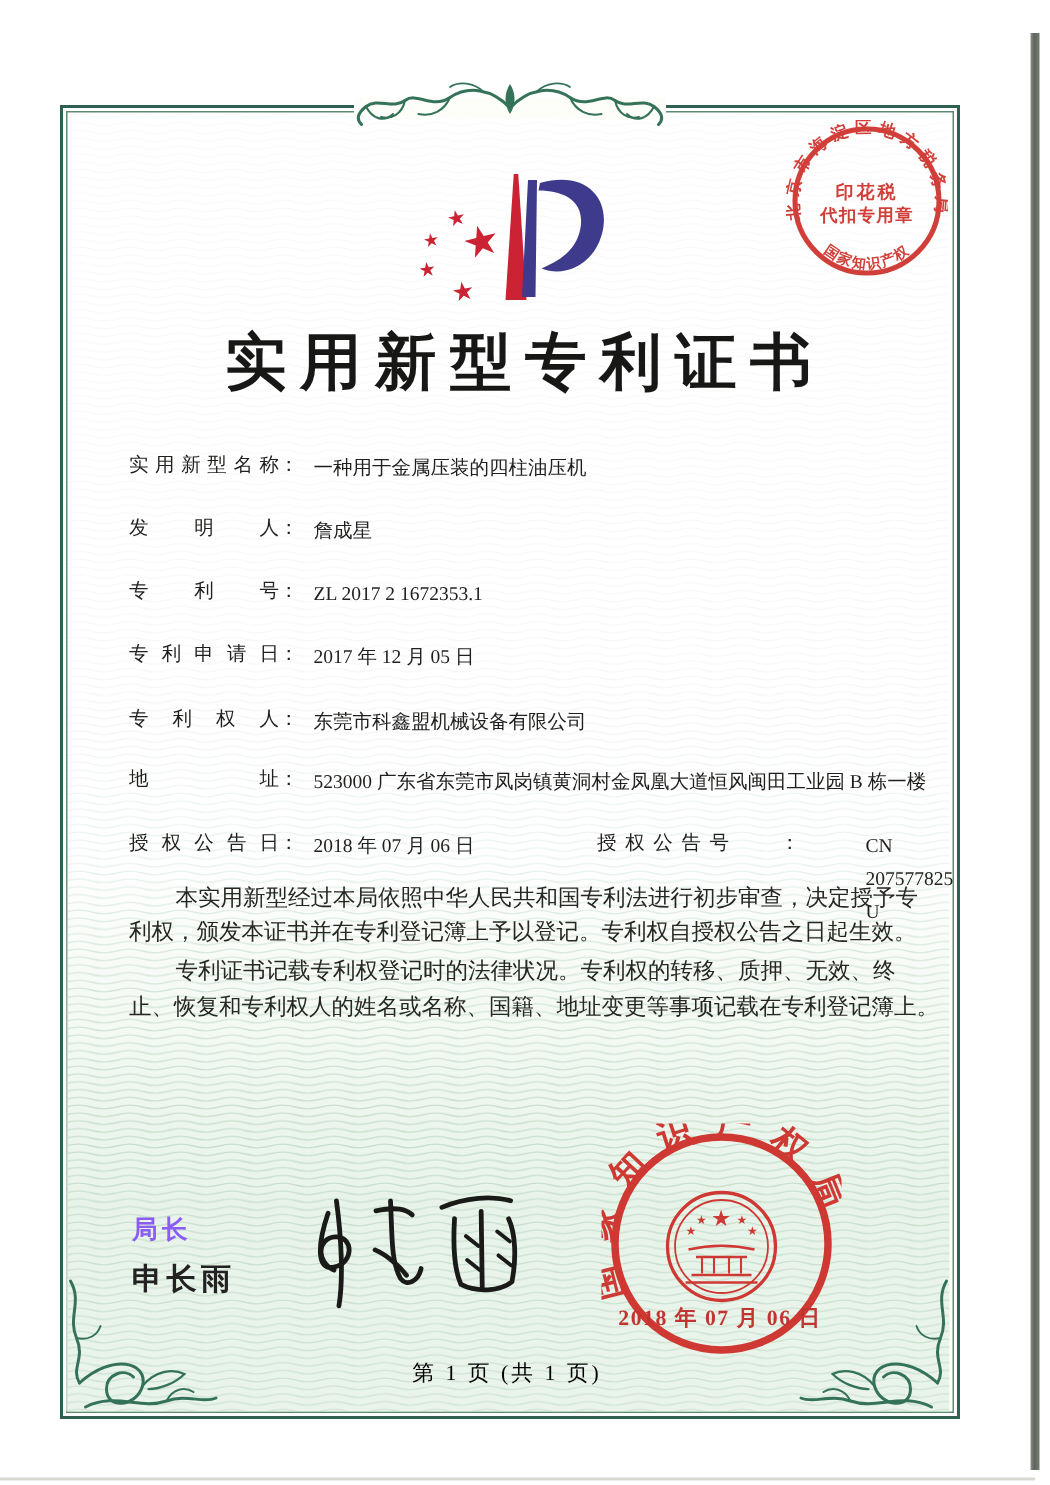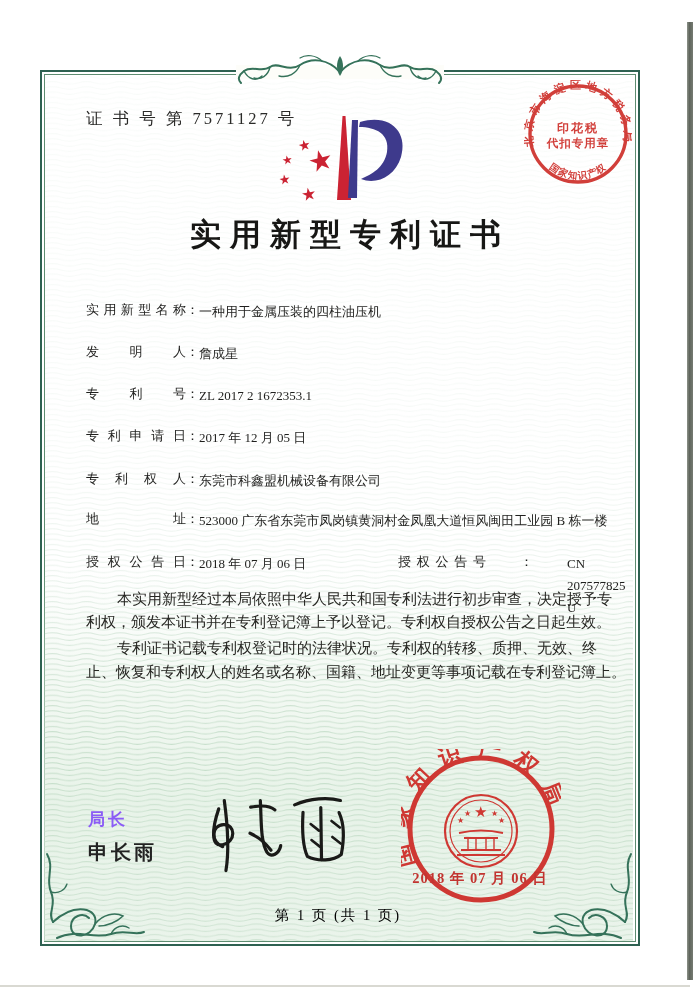--- a/index.html
+++ b/index.html
@@ -17,27 +17,27 @@
 
   .guilloche-box{position:absolute;left:44px;top:75px;width:589px;height:866px;
         -webkit-mask-image:linear-gradient(180deg,rgba(0,0,0,.05) 0%,rgba(0,0,0,.07) 42%,rgba(0,0,0,.16) 58%,rgba(0,0,0,.48) 72%,rgba(0,0,0,.78) 81%,rgba(0,0,0,.82) 100%);
         mask-image:linear-gradient(180deg,rgba(0,0,0,.05) 0%,rgba(0,0,0,.07) 42%,rgba(0,0,0,.16) 58%,rgba(0,0,0,.48) 72%,rgba(0,0,0,.78) 81%,rgba(0,0,0,.82) 100%);}
   .tint{position:absolute;left:44px;top:75px;width:589px;height:866px;
         background:linear-gradient(180deg,rgba(233,243,233,0) 57%,rgba(226,240,226,.45) 72%,rgba(222,238,223,.7) 84%,rgba(227,240,228,.75) 100%);}
 
   .cert-no{position:absolute;left:86px;top:108px;font-size:16.5px;letter-spacing:3px;color:#2a2a28;}
   .logo{position:absolute;left:278px;top:100px;}
   .title{position:absolute;left:0;top:214px;width:700px;text-align:center;
-         font-size:31px;font-weight:700;letter-spacing:9px;color:#171715;}
+         font-size:41px;font-weight:700;letter-spacing:9px;color:#171715;}
 
   .fields{position:absolute;left:86px;top:0;width:540px;}
   .row{position:absolute;display:flex;align-items:flex-start;font-size:13px;color:#1f1f1d;width:540px;}
   .lbl{display:inline-block;width:100px;text-align:justify;text-align-last:justify;flex:0 0 100px;}
   .colon{flex:0 0 auto;}
-  .val{line-height:22px;}
+  .val{margin-left:10px;line-height:22px;}
   .val-wrap{width:420px;}
   .pair2{position:absolute;left:312px;top:0;display:flex;gap:34px;}
   .pair2 .lbl{width:88px;flex:0 0 88px;}
 
   .paras{position:absolute;left:86px;top:588px;width:540px;font-size:15px;
          line-height:23.2px;color:#262622;}
   .paras p{margin:0 0 3px 0;text-indent:31px;}
 
   .officer-title{position:absolute;left:88px;top:808px;font-size:17px;letter-spacing:3px;font-weight:600;color:#8b5cf6;}
   .officer-name{position:absolute;left:88px;top:839px;font-size:20px;letter-spacing:3px;font-weight:600;color:#222;}
@@ -108,21 +108,20 @@
     <g stroke="#35725a" fill="none" stroke-width="2" stroke-linecap="round">
       <path d="M6,2 C14,16 4,26 10,40 C16,54 6,60 12,70"></path>
       <path d="M12,70 C34,50 58,56 54,72 C50,86 30,88 30,74 C30,64 42,60 48,66"></path>
       <path d="M16,86 C36,76 52,88 70,82 C84,77 94,84 103,80"></path>
       <path d="M54,72 C62,62 74,60 82,64 C76,70 66,74 58,74" stroke-width="1.5"></path>
       <path d="M70,82 C74,74 82,72 88,76" stroke-width="1.4"></path>
       <path d="M10,40 C18,42 24,38 26,32" stroke-width="1.3"></path>
     </g>
   </svg>
 
-  <div class="cert-no">证 书 号 第 7571127 号</div>
 
   <svg class="logo" width="158" height="116" viewBox="0 0 158 116">
     <g fill="#cb2333">
       <text x="30" y="70" font-size="28" transform="rotate(-14 44 60)">★</text>
       <text x="20" y="50" font-size="14" transform="rotate(-12 27 45)">★</text>
       <text x="4" y="64" font-size="12" transform="rotate(-10 10 60)">★</text>
       <text x="1" y="84" font-size="13" transform="rotate(-8 7 80)">★</text>
       <text x="23" y="100" font-size="17" transform="rotate(-10 31 94)">★</text>
       <polygon points="64.5,16 59,100 73,100 67.5,16"></polygon>
     </g>

